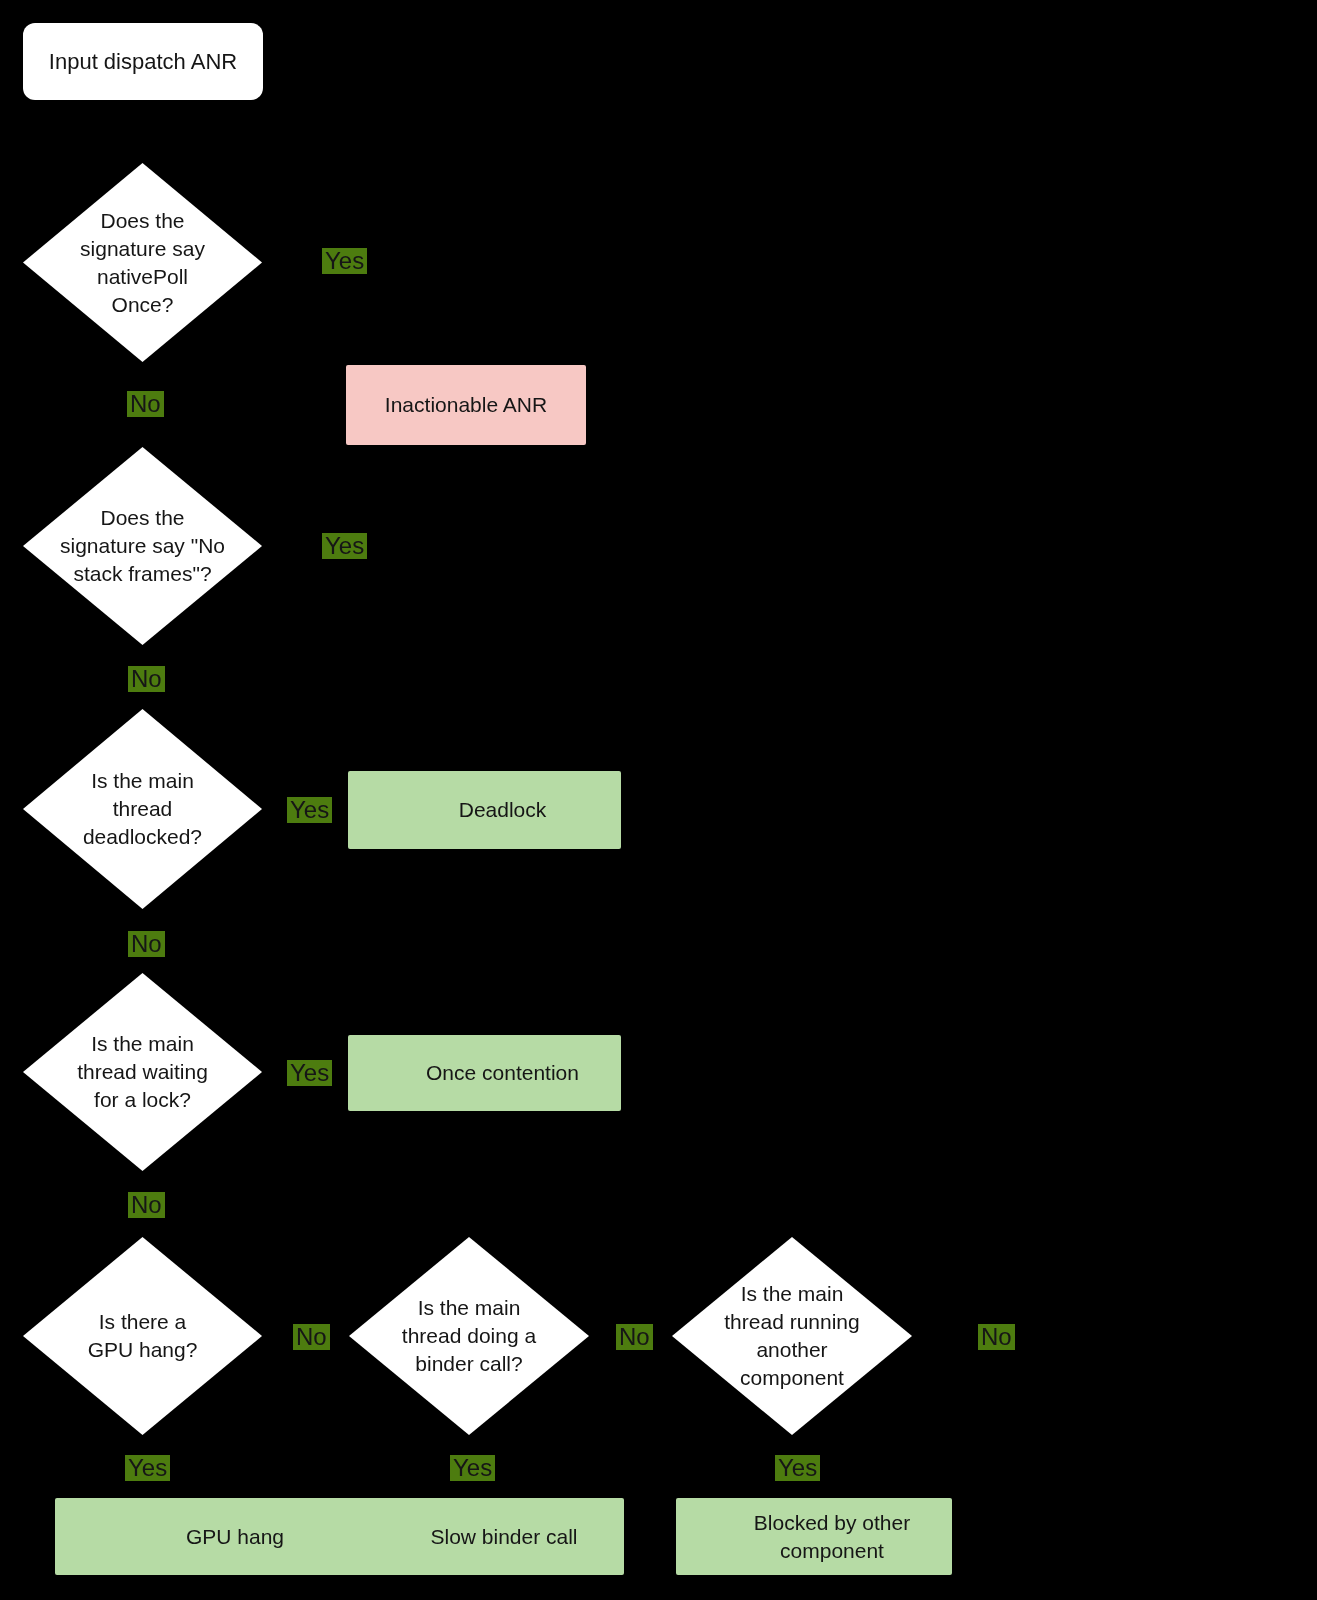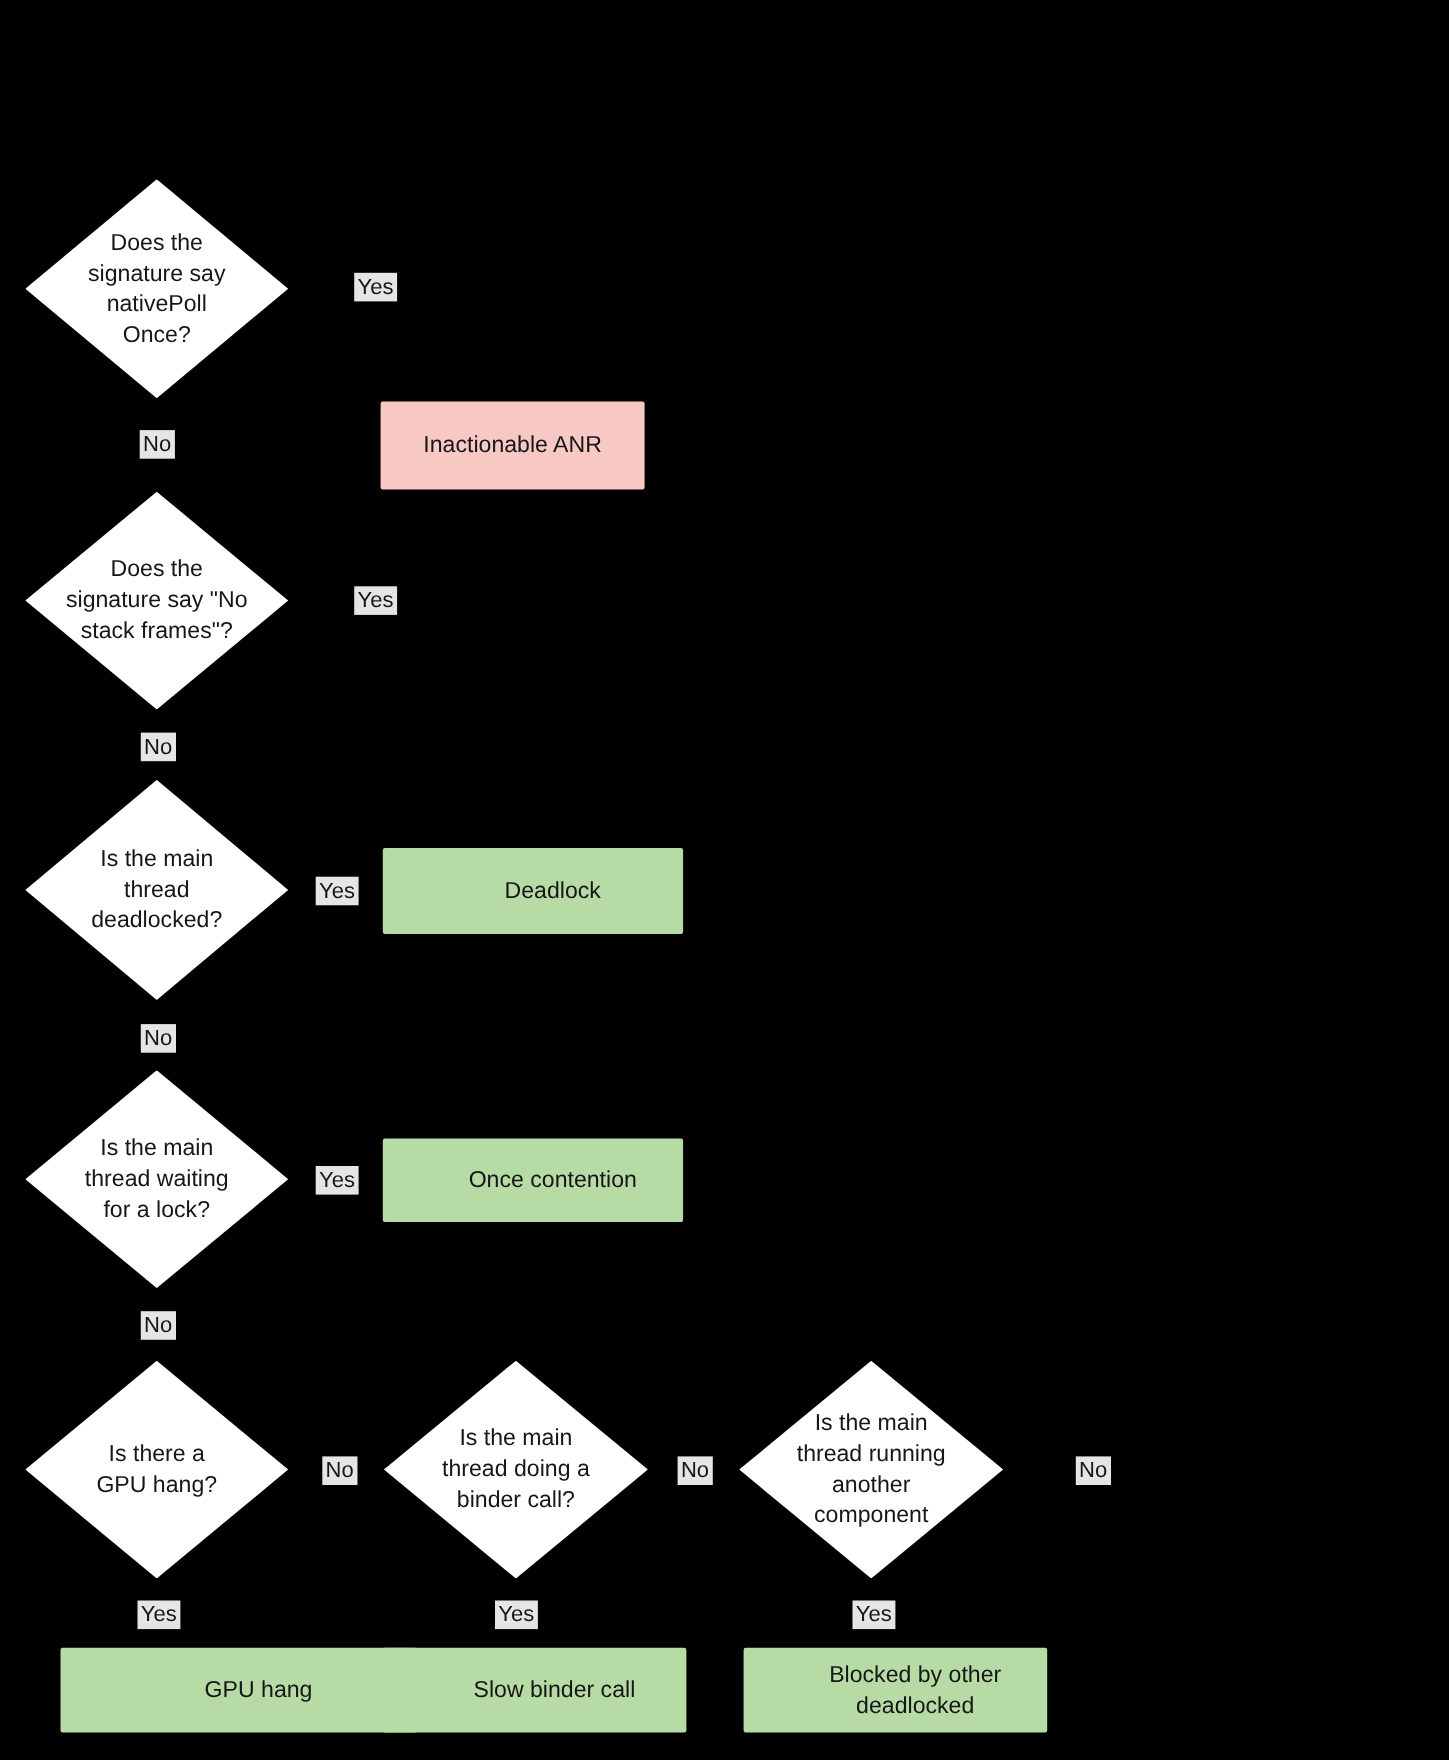--- a/index.html
+++ b/index.html
@@ -39,23 +39,23 @@
     border-radius: 2px;
   }
   .terminal.red   { background: #f7c8c4; }
   .terminal.green { background: #b6dba5; padding-left: 36px; }
   .diamond {
     background: #ffffff;
     clip-path: polygon(50% 0%, 100% 50%, 50% 100%, 0% 50%);
   }
   .chip {
     position: absolute;
-    background: #e5e5e5;
+    background: #4d7c0f;
     color: #161616;
-    font-size: 20px;
+    font-size: 24px;
     line-height: 26px;
     padding: 0 3px;
     white-space: nowrap;
   }
 
   
   #n_start      { left: 23px;   top: 23px;   width: 240px; height: 77px; }
   #n_d1         { left: 23px;   top: 163px;  width: 239px; height: 199px; }
   #n_inaction   { left: 346px;  top: 365px;  width: 240px; height: 80px; }
   #n_d2         { left: 23px;   top: 447px;  width: 239px; height: 198px; }
@@ -84,20 +84,23 @@
   #e_d7_no  { left: 978px; top: 1324px; }
   #e_d5_yes { left: 125px; top: 1455px; }
   #e_d6_yes { left: 450px; top: 1455px; }
   #e_d7_yes { left: 775px; top: 1455px; }
 </style>
 </head>
 <body>
 
 <div class="canvas">
 
+  <div class="node rect" id="n_start">
+    <span class="label">Input dispatch ANR</span>
+  </div>
 
   <div class="node diamond" id="n_d1">
     <span class="label">Does the
 signature say
 nativePoll
 Once?</span>
   </div>
   <div class="node diamond" id="n_d2">
     <span class="label">Does the
 signature say "No
@@ -139,21 +142,21 @@
     <span class="label">Once contention</span>
   </div>
   <div class="node terminal green" id="n_gpu">
     <span class="label">GPU hang</span>
   </div>
   <div class="node terminal green" id="n_slow">
     <span class="label">Slow binder call</span>
   </div>
   <div class="node terminal green" id="n_blocked">
     <span class="label">Blocked by other
-deadlocked</span>
+component</span>
   </div>
 
   <span class="chip" id="e_d1_yes">Yes</span>
   <span class="chip" id="e_d1_no">No</span>
   <span class="chip" id="e_d2_yes">Yes</span>
   <span class="chip" id="e_d2_no">No</span>
   <span class="chip" id="e_d3_yes">Yes</span>
   <span class="chip" id="e_d3_no">No</span>
   <span class="chip" id="e_d4_yes">Yes</span>
   <span class="chip" id="e_d4_no">No</span>

